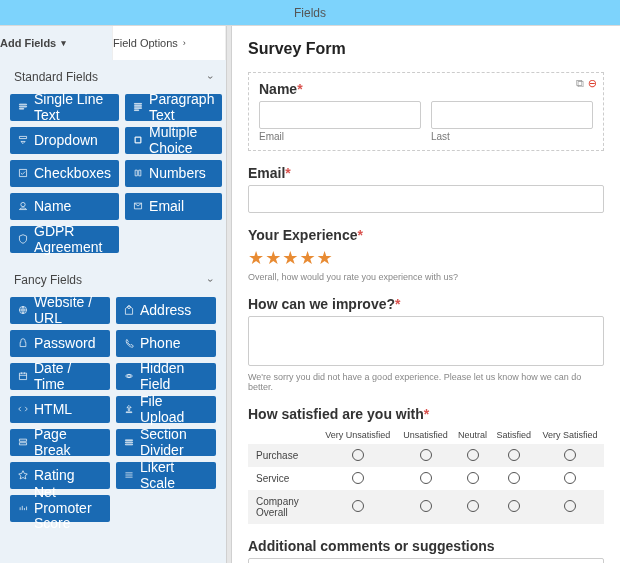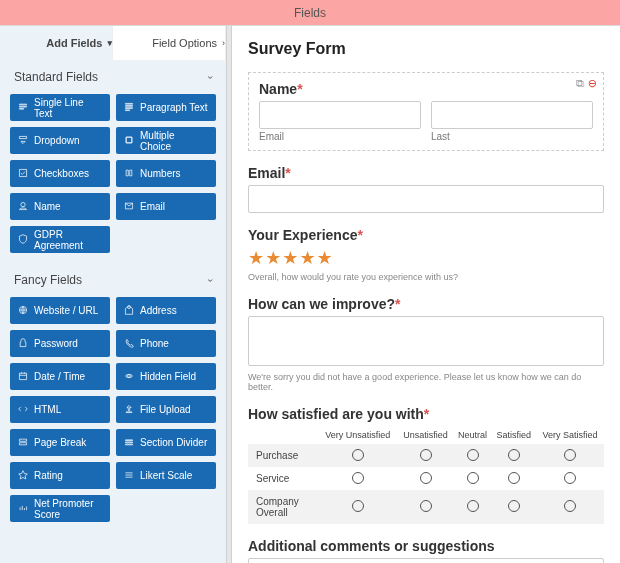--- a/index.html
+++ b/index.html
@@ -1,26 +1,26 @@
 <!DOCTYPE html>
 <html><head>
 <meta charset="utf-8">
 <style>
   * { box-sizing: border-box; margin: 0; padding: 0; font-family: -apple-system, BlinkMacSystemFont, "Segoe UI", Arial, sans-serif; }
   body { background: #f1f1f1; width: 620px; height: 563px; overflow: hidden; font-size: 12px; color: #333; }
-  .topbar { height: 26px; line-height: 26px; text-align: center; font-size: 12px; color: #555; border-bottom: 1px solid #d9d9d9; background:#fca5a5;}
+  .topbar { height: 26px; line-height: 26px; text-align: center; font-size: 12px; color: #555; border-bottom: 1px solid #d9d9d9; background:#7dd3fc;}
   .wrap { display: flex; height: 537px; }
   .sidebar { width: 226px; background: #ebf2f8; display: flex; flex-direction: column; }
   .tabs { display: flex; height: 34px; background: #fff; }
-  .tab { flex: 1; display: flex; align-items: center; justify-content: flex-end; gap:5px; font-size: 11px; color: #444; cursor: pointer; border-right:1px solid #eee;}
+  .tab { flex: 1; display: flex; align-items: center; justify-content: flex-start; gap:5px; font-size: 11px; color: #444; cursor: pointer; border-right:1px solid #eee;}
   .tab.active { background: #ebf2f8; font-weight:600;}
   .section-hd { display: flex; justify-content: space-between; align-items: center; padding: 10px 14px 4px; font-size: 12px; color: #444; cursor:pointer;text-align:right;}
   .chev { transform: rotate(90deg); font-size:10px; color:#666;}
   .field-grid { display: grid; grid-template-columns: 1fr 1fr; gap: 6px; padding: 6px 10px 10px; }
-  .field-btn { background: #1a6ab3; color: #fff; border: none; border-radius: 2px; font-size: 10px; padding: 0 8px; height: 27px; display: flex; align-items: center; gap: 6px; cursor: pointer; text-align:left; line-height:1.1;}
+  .field-btn { background: #1a6ab3; color: #fff; border: none; border-radius: 2px; font-size: 14px; padding: 0 8px; height: 27px; display: flex; align-items: center; gap: 6px; cursor: pointer; text-align:left; line-height:1.1;}
   .field-btn svg { width:10px; height:10px; fill:#fff; flex-shrink:0;}
   .divider { width: 6px; background: #e6e6e6; border-left:1px solid #d0d0d0; border-right:1px solid #d0d0d0;}
   .canvas { flex: 1; background: #fff; padding: 14px 16px; overflow:hidden; position:relative;}
   .form-title { font-size: 16px; font-weight: 700; color: #222; margin-bottom: 14px; }
   .form-field { margin-bottom: 14px; position:relative;}
   .form-field.sel { border:1px dashed #ccc; padding:8px 10px; }
   .sel-tools{position:absolute; top:4px; right:6px; display:flex; gap:4px; font-size:11px;}
   .tool-dup{color:#999;}
   .tool-del{color:#dd3a2a;}
   .lbl { font-size: 14px; font-weight: 600; color: #333; margin-bottom: 4px; display:block;}

